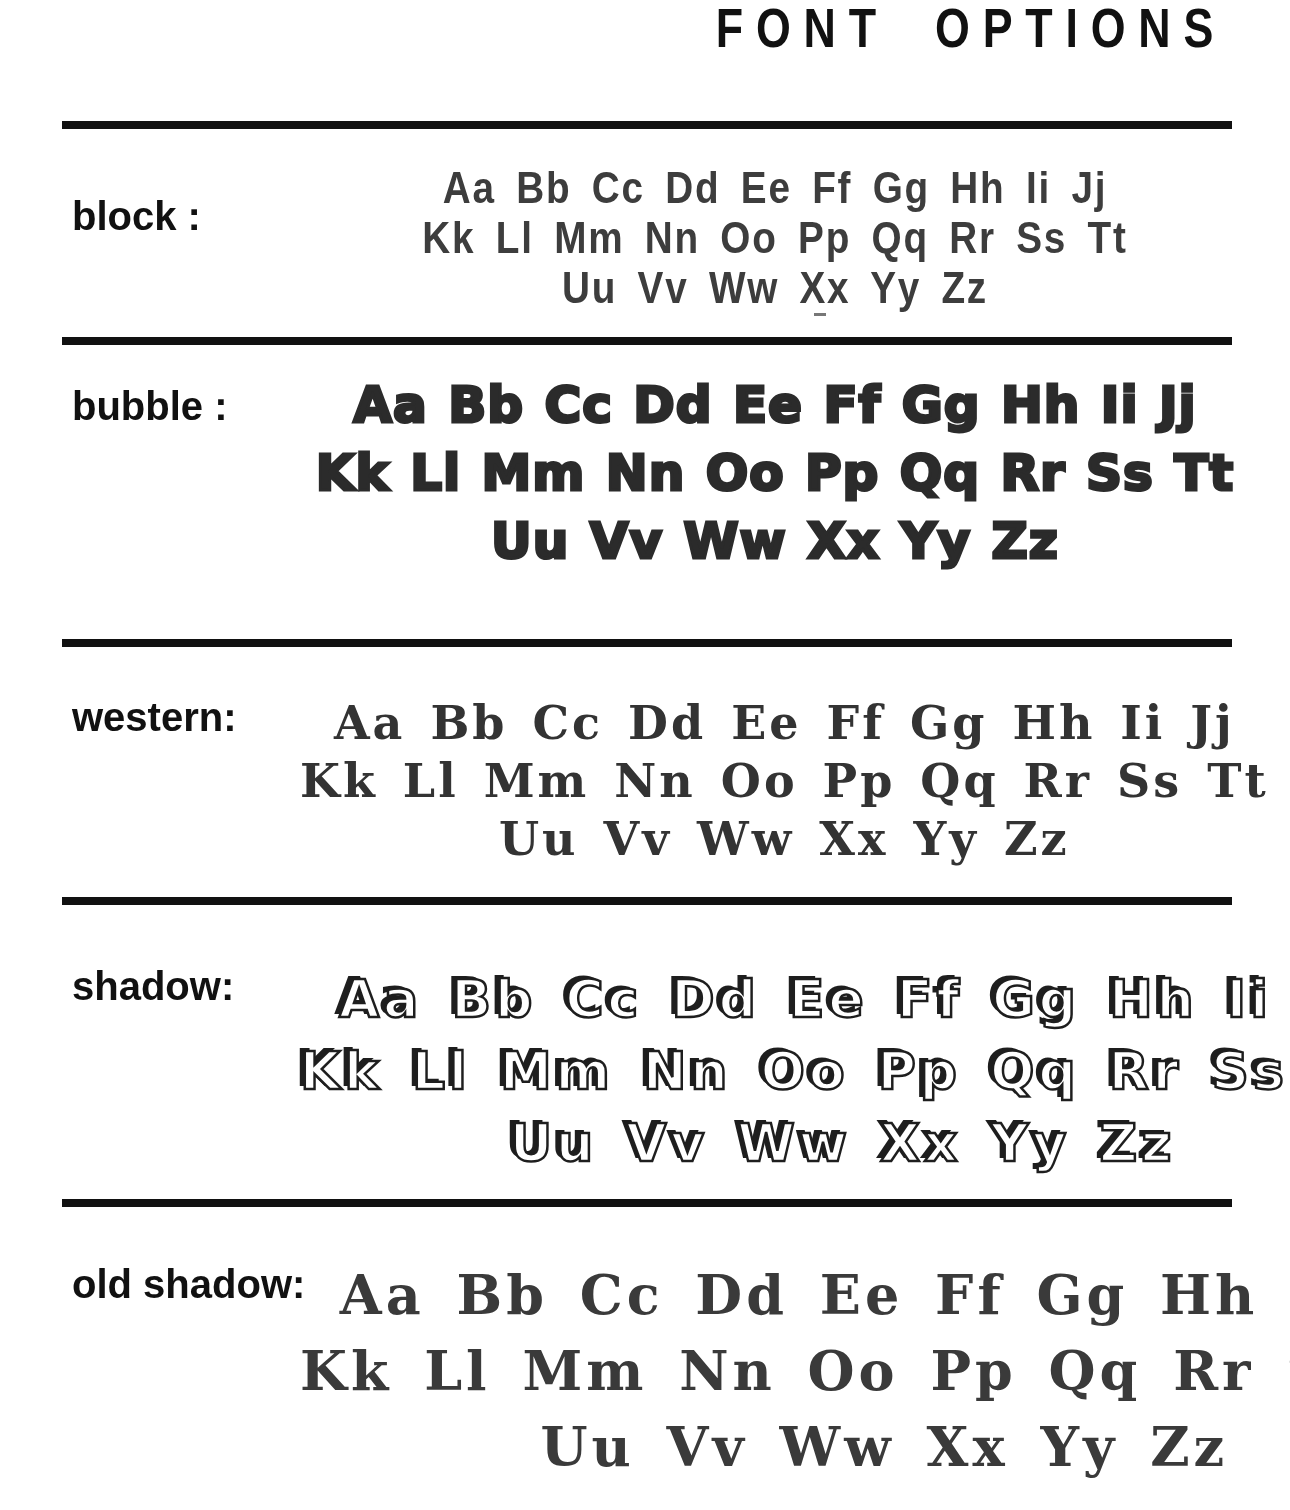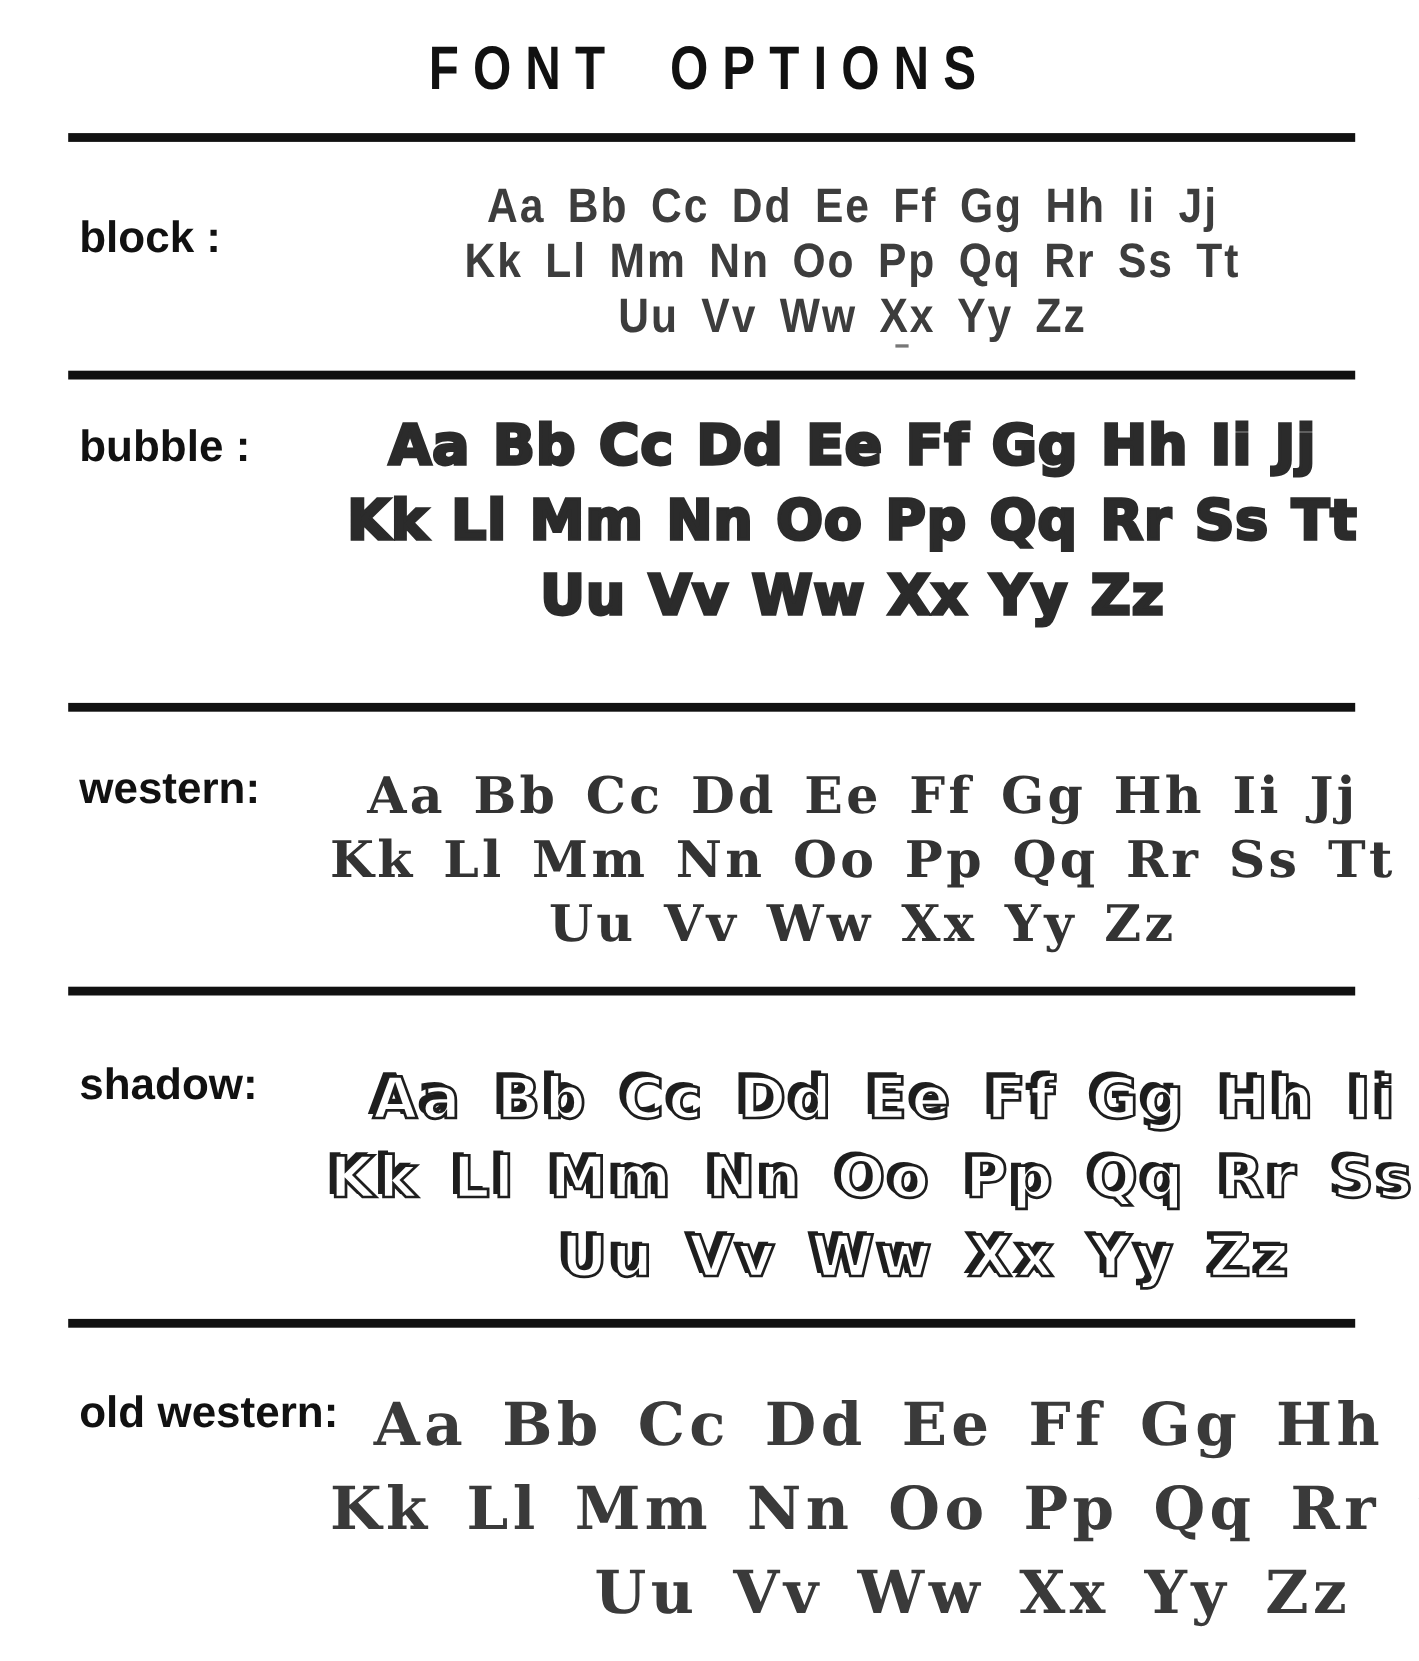--- a/index.html
+++ b/index.html
@@ -16,24 +16,23 @@
   html, body { background: var(--background); }
   .page {
     position: relative;
     width: 1290px;
     height: 1510px;
     background: var(--background);
     overflow: hidden;
     font-family: "Liberation Sans", sans-serif;
   }
   .title-wrap {
-    padding-top: 34px;
     height: 92px;
     display: flex;
-    justify-content: center;
+    justify-content: flex-end;
     align-items: flex-start;
   }
   .page-title {
     display: inline-block;
     font-family: "Liberation Sans", sans-serif;
     font-weight: bold;
     font-size: 56px;
     line-height: 1.0;
     color: var(--ink);
     letter-spacing: 16px;
@@ -206,21 +205,21 @@
       <div class="alpha-row">Aa Bb Cc Dd Ee Ff Gg Hh Ii Jj</div>
       <div class="alpha-row">Kk Ll Mm Nn Oo Pp Qq Rr Ss Tt</div>
       <div class="alpha-row">Uu Vv Ww Xx Yy Zz</div>
     </div>
   </section>
 
   <hr class="rule">
 
   <section class="font-section sec-old-english">
     <div class="label-col">
-      <span class="section-label">old western:</span>
+      <span class="section-label">old shadow:</span>
     </div>
     <div class="alpha-col style-old-english">
       <div class="alpha-row">Aa Bb Cc Dd Ee Ff Gg Hh Ii Jj</div>
       <div class="alpha-row">Kk Ll Mm Nn Oo Pp Qq Rr Ss Tt</div>
       <div class="alpha-row">Uu Vv Ww Xx Yy Zz</div>
     </div>
   </section>
 
   <div class="stray-mark"></div>
 

